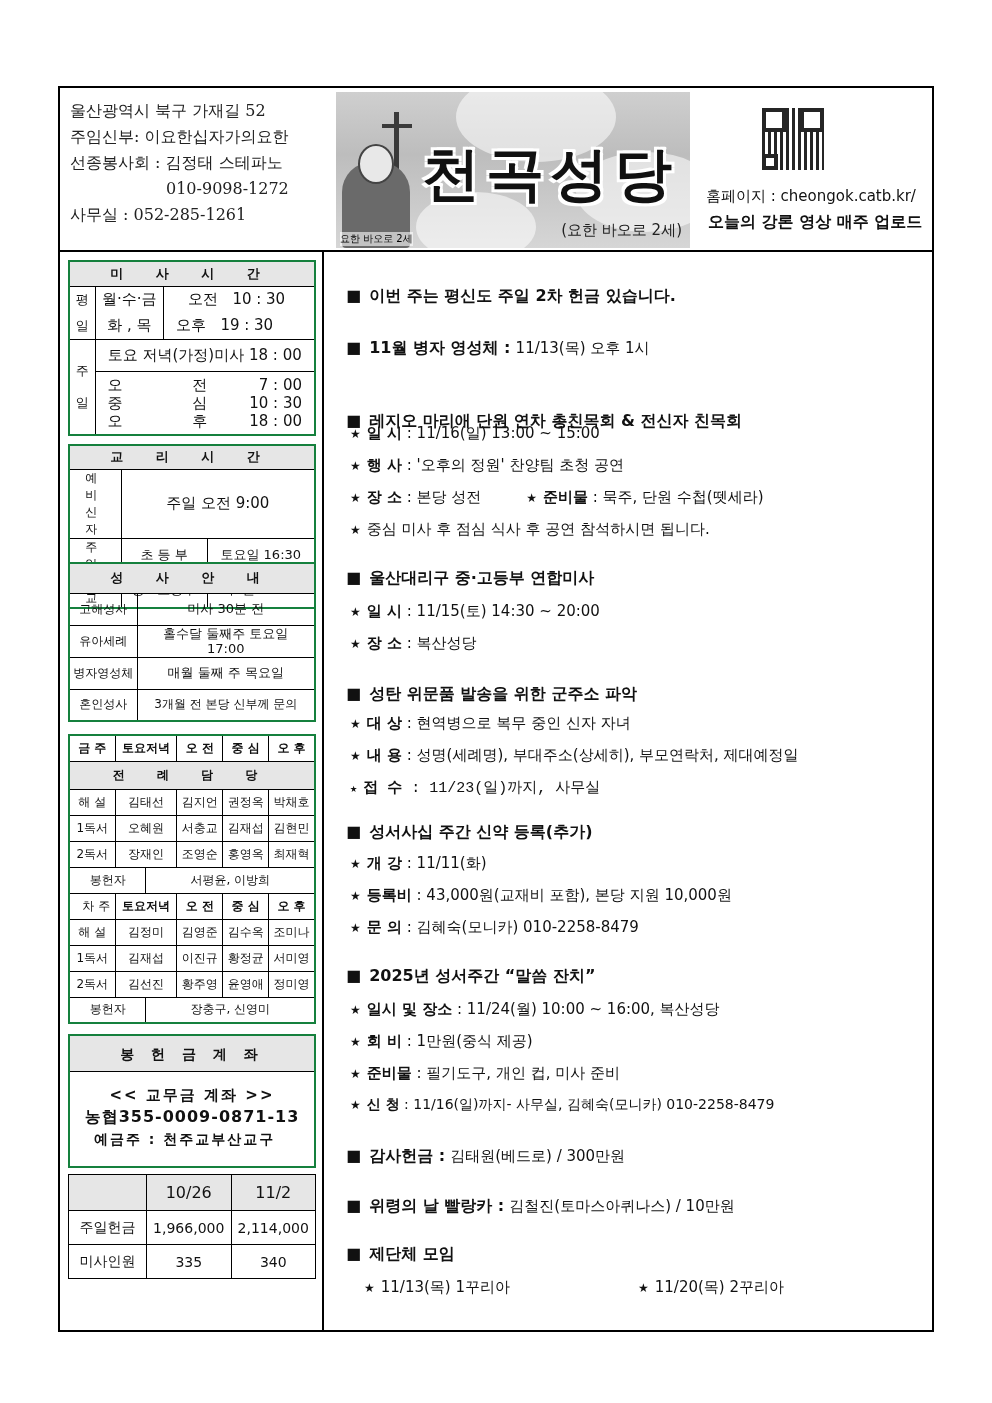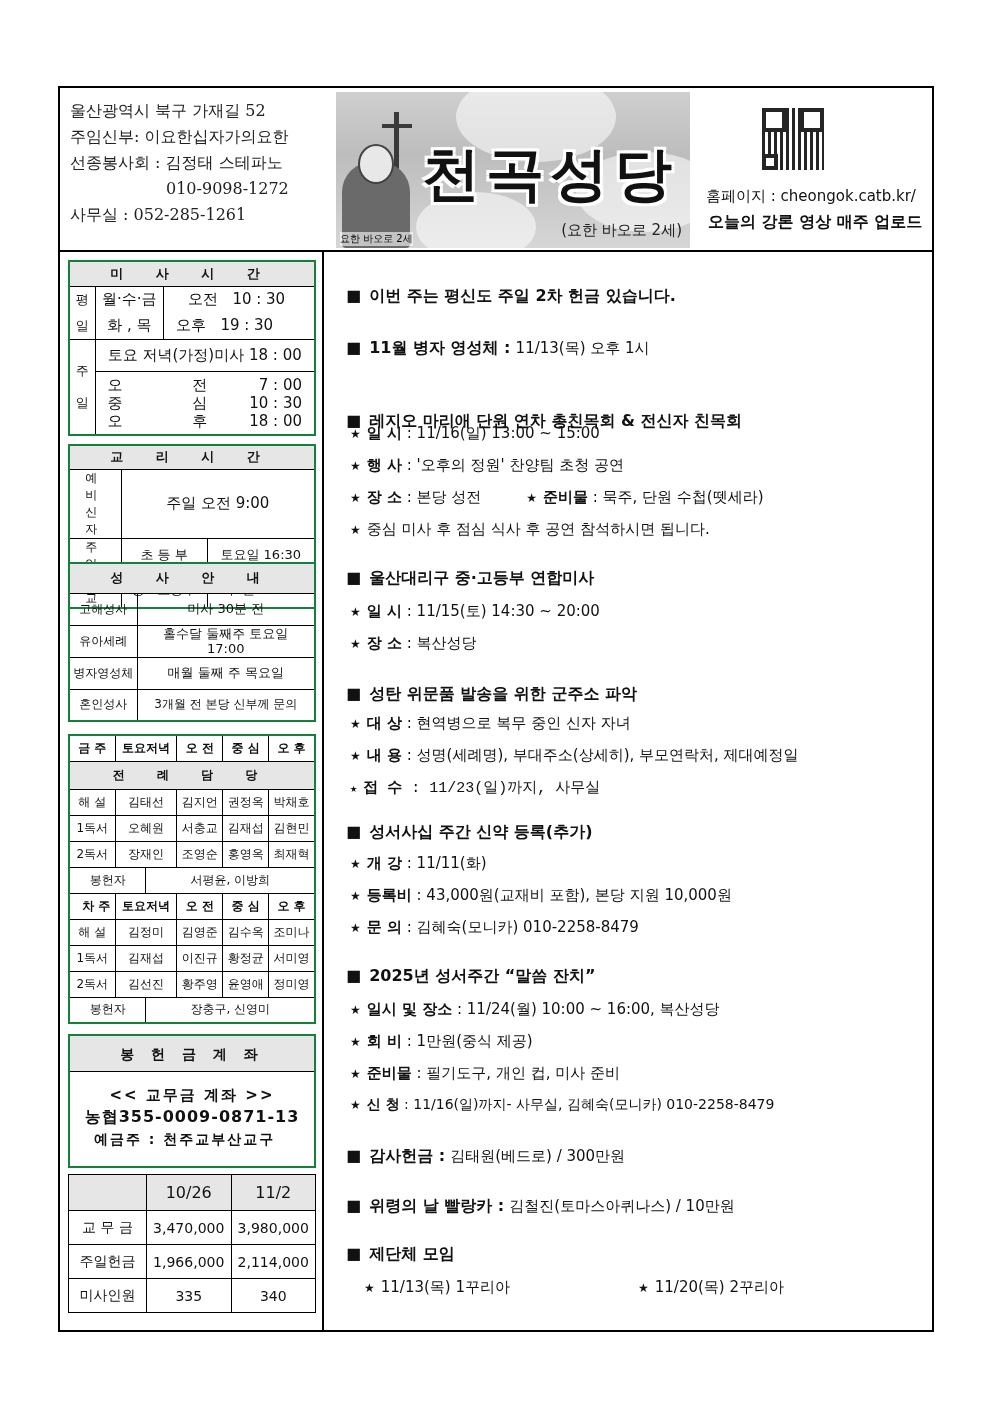--- a/index.html
+++ b/index.html
@@ -202,21 +202,21 @@
             <td colspan="2">장재인</td>
             <td>조영순</td>
             <td>홍영옥</td>
             <td>최재혁</td>
           </tr>
       <tr style="height:26px;">
             <td colspan="2">봉헌자</td>
             <td colspan="4">서평윤, 이방희</td>
           </tr>
       <tr style="height:26px;">
-        <td style="font-weight:bold;padding-left:8px;">차 주</td>
+        <td style="font-weight:normal;padding-left:8px;">차 주</td>
         <td colspan="2" style="font-weight:bold;">토요저녁</td>
         <td style="font-weight:bold;">오 전</td>
         <td style="font-weight:bold;">중 심</td>
         <td style="font-weight:bold;">오 후</td>
       </tr>
       <tr style="height:26px;">
             <td>해 설</td>
             <td colspan="2">김정미</td>
             <td>김영준</td>
             <td>김수옥</td>
@@ -253,25 +253,20 @@
     </div>
 
     <table class="box" style="top:922px;font-size:14px;border-width:1px;">
       <tbody>
           <tr style="height:36px;background:#e6e6e6;">
         <td style="width:78px;"></td>
         <td style="font-size:16px;">10/26</td>
         <td style="font-size:16px;">11/2</td>
       </tr>
       <tr style="height:34px;">
-            <td>교 무 금</td>
-            <td>3,470,000</td>
-            <td>3,980,000</td>
-          </tr>
-      <tr style="height:34px;">
             <td>주일헌금</td>
             <td>1,966,000</td>
             <td>2,114,000</td>
           </tr>
       <tr style="height:34px;">
             <td>미사인원</td>
             <td>335</td>
             <td>340</td>
           </tr>
     </tbody>

